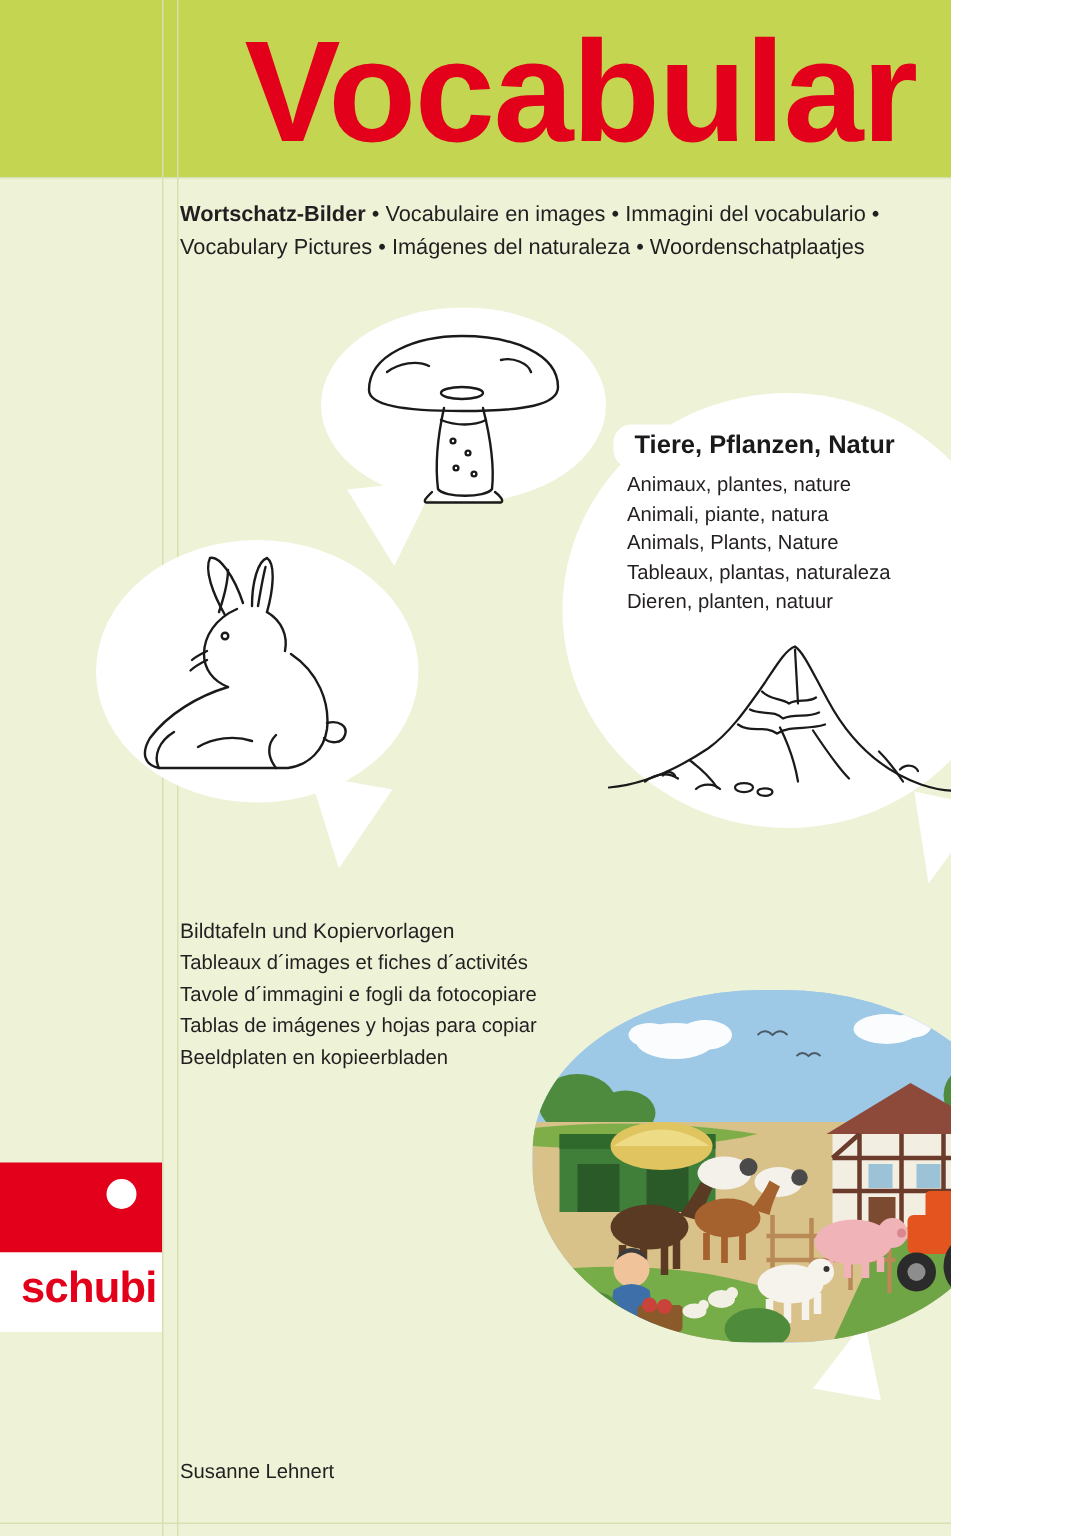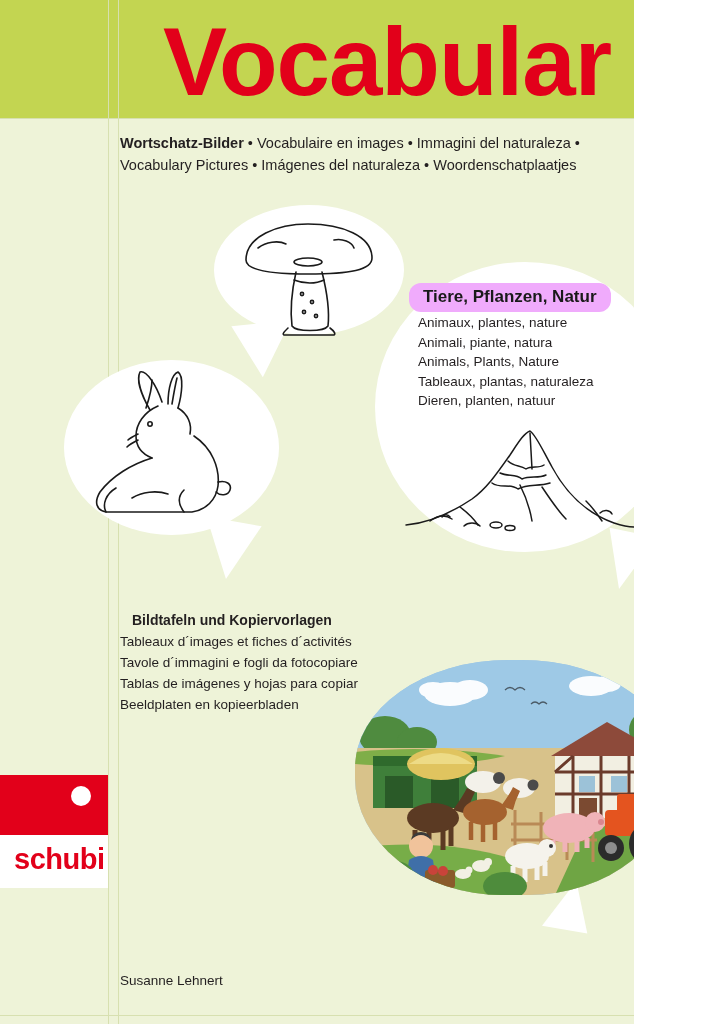--- a/index.html
+++ b/index.html
@@ -116,21 +116,21 @@
     border-left: 20px solid transparent;
     border-right: 26px solid transparent;
     border-top: 50px solid #ffffff;
     transform: rotate(-170deg);
   }
 
   
   .topic-pill {
     position: absolute;
     left: 409px; top: 283px;
-    background: #f0abfc;
+    background: #ffffff;
     border-radius: 12px;
     padding: 4px 14px 5px 14px;
     font-size: 17px;
     font-weight: bold;
     color: #1a1a1a;
     white-space: nowrap;
   }
   .topic-langs {
     position: absolute;
     left: 418px; top: 313px;
@@ -140,21 +140,21 @@
   }
 
   
   .mid-text {
     position: absolute;
     left: 120px; top: 610px;
     font-size: 13.5px;
     line-height: 21px;
     color: #231f20;
   }
-  .mid-text .b { font-weight: bold; font-size: 14px; margin-left: 12px; }
+  .mid-text .b { font-weight: normal; font-size: 14px; }
 
   
   .logo-red {
     position: absolute;
     left: 0; top: 775px;
     width: 108px; height: 60px;
     background: #e2001a;
   }
   .logo-dot {
     position: absolute;
@@ -209,21 +209,21 @@
   <div class="top-band"></div>
   <div class="title">Vocabular</div>
 
   <div class="vrule a"></div>
   <div class="vrule b"></div>
   <div class="hrule" style="top:118px;"></div>
   <div class="hrule" style="top:1015px;"></div>
 
   <div class="subtitles">
     <div>
-      <span class="b">Wortschatz-Bilder</span><span> • Vocabulaire en images • Immagini del naturaleza •</span>
+      <span class="b">Wortschatz-Bilder</span><span> • Vocabulaire en images • Immagini del vocabulario •</span>
     </div>
     <div>Vocabulary Pictures • Imágenes del naturaleza • Woordenschatplaatjes</div>
   </div>
 
   <div class="bubble bubble-mush">
     <div class="tail"></div>
   </div>
   <svg class="drawing" style="left:238px; top:218px;" width="150" height="120" viewBox="0 0 150 120">
     <g fill="none" stroke="#1a1a1a" stroke-width="1.6" stroke-linecap="round" stroke-linejoin="round">
       <path d="M8,42 C8,18 40,6 70,6 C104,6 134,18 134,40 C134,52 112,56 70,56 C30,56 8,52 8,42 Z"></path>

